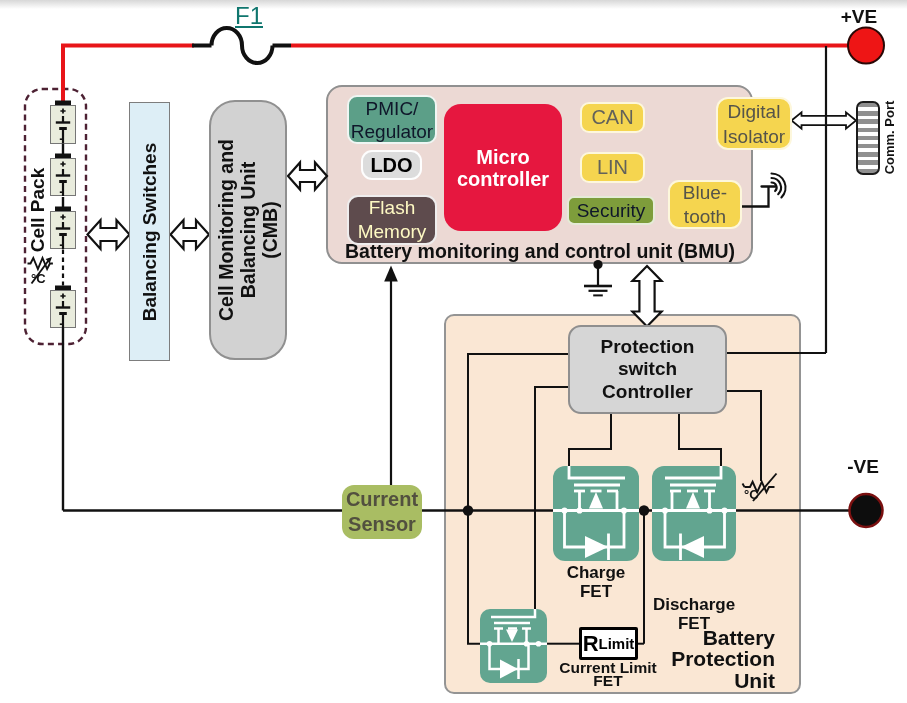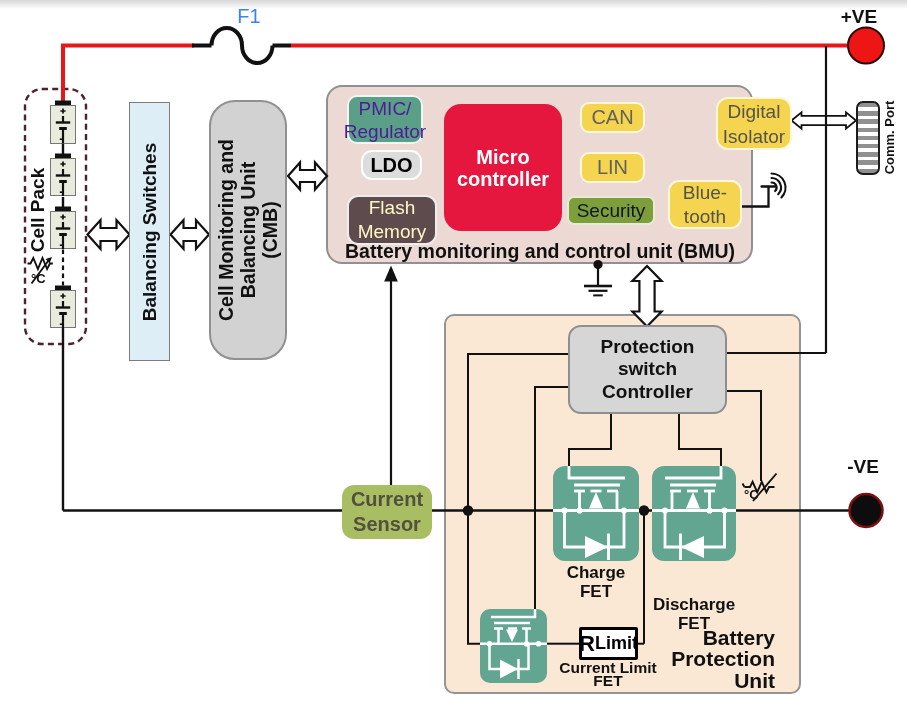--- a/index.html
+++ b/index.html
@@ -21,22 +21,22 @@
   #cell-1{top:105px;height:39px;} #cell-2{top:158px;height:38px;}
   #cell-3{top:211px;height:38px;} #cell-4{top:290px;height:38px;}
   #bs-box{left:129px;top:102px;width:41px;height:259px;background:#ddeef6;border:1.5px solid #7d7d7d;}
   #bs-label{left:25px;top:220.5px;width:249px;height:22px;font-size:19px;font-weight:bold;color:#111;}
   #cmb-box{left:209px;top:100px;width:78px;height:260px;background:#d2d2d2;border:2px solid #909090;border-radius:26px;}
   #cmb-label{left:122px;top:196px;width:252px;height:68px;font-size:19.5px;font-weight:bold;color:#111;line-height:22px;}
 
   
   #bmu-box{left:326px;top:85px;width:427px;height:179px;background:#ecd9d4;border:2px solid #909090;border-radius:16px;}
   #bmu-label{left:330px;top:241px;width:420px;height:21px;font-size:19.5px;font-weight:bold;color:#111;}
-  #pmic-box{left:347px;top:95px;width:76px;height:49px;background:#5c9f88;border:2px solid rgba(255,255,255,.9);border-radius:10px;
-            color:#4c1d95;font-size:19px;line-height:23px;}
+  #pmic-box{left:347px;top:95px;width:90px;height:49px;background:#5c9f88;border:2px solid rgba(255,255,255,.9);border-radius:10px;
+            color:#0f172a;font-size:19px;line-height:23px;}
   #ldo-box{left:361px;top:150px;width:61px;height:30px;background:#dcdcdc;border:2.5px solid rgba(255,255,255,.95);border-radius:11px;
            color:#000;font-size:20px;font-weight:bold;}
   #flash-box{left:347px;top:195px;width:90px;height:50px;background:#5e4b4d;border:2px solid rgba(255,255,255,.9);border-radius:11px;
              color:#fef9c3;font-size:19px;line-height:24px;}
   #micro-box{left:444px;top:104px;width:118px;height:127px;background:#e6173f;border-radius:17px;
              color:#fff;font-size:20px;font-weight:bold;line-height:22px;}
   #can-box{left:580px;top:102px;width:65px;height:31px;background:#f5d54f;border:2px solid rgba(255,255,255,.8);border-radius:9px;
            color:#63625a;font-size:20px;}
   #lin-box{left:580px;top:152px;width:65px;height:31px;background:#f5d54f;border:2px solid rgba(255,255,255,.8);border-radius:9px;
            color:#63625a;font-size:20px;}
@@ -46,44 +46,44 @@
           color:#55544a;font-size:19px;line-height:24px;}
   #digiso-box{left:716px;top:97px;width:76px;height:53px;background:#f5d54f;border:2px solid rgba(255,255,255,.8);border-radius:12px;
               color:#55544a;font-size:19px;line-height:25px;}
 
   
   #commport-box{left:856px;top:101px;width:24px;height:74px;border:2.5px solid #1c1c1c;border-radius:7px;
     background:repeating-linear-gradient(to bottom,#909090 0px,#909090 4.4px,#ffffff 4.4px,#ffffff 8.2px);}
   #commport-label{left:848.5px;top:130px;width:80px;height:15px;font-size:13px;font-weight:bold;color:#111;}
 
   
-  #f1-label{left:231px;top:6px;width:36px;height:20px;font-size:20px;color:#3b82f6;}
+  #f1-label{left:231px;top:6px;width:36px;height:20px;font-size:24px;color:#0f766e;text-decoration:underline;}
   #pve-label{left:836px;top:7px;width:46px;height:20px;font-size:19px;font-weight:bold;color:#111;}
   #nve-label{left:840px;top:457px;width:46px;height:19px;font-size:19px;font-weight:bold;color:#111;}
 
   
   #bpu-box{left:444px;top:314px;width:357px;height:380px;background:#fae7d4;border:2px solid #949494;border-radius:10px;}
   #psc-box{left:568px;top:325px;width:159px;height:89px;background:#d6d6d6;border:2px solid #8f8f8f;border-radius:13px;
            color:#111;font-size:19px;font-weight:bold;line-height:22.5px;}
   .fet{background:#62a590;border-radius:12px;}
   #chg-fet{left:553px;top:466px;width:86px;height:95px;}
   #dis-fet{left:652px;top:466px;width:84px;height:95px;}
   #cl-fet{left:480px;top:609px;width:67px;height:74px;border-radius:10px;}
   #chg-label{left:551px;top:562px;width:90px;height:39px;font-size:17px;font-weight:bold;color:#111;line-height:19px;}
   #dis-label{left:648px;top:562px;width:92px;height:39px;font-size:17px;font-weight:bold;color:#111;line-height:19px;margin-top:32px;}
   #cl-label{left:557px;top:660px;width:102px;height:28px;font-size:15.5px;font-weight:bold;color:#111;line-height:13.5px;}
   #bpu-label{left:683px;top:626px;width:92px;height:66px;font-size:21px;font-weight:bold;color:#111;line-height:21.5px;
              align-items:flex-end;}
   #rlimit-box{left:579px;top:627px;width:59px;height:33px;background:#fff;border:3.5px solid #000;border-radius:2px;
               display:flex;align-items:center;justify-content:center;color:#000;}
   #rlimit-box .rmain{font-size:22px;font-weight:bold;line-height:22px;}
-  #rlimit-box .rsub{font-size:18px;font-weight:bold;}
-
-  
-  #cs-box{left:342px;top:485px;width:90px;height:54px;background:#a9bd63;border-radius:12px;
+  #rlimit-box .rsub{font-size:15px;font-weight:bold;}
+
+  
+  #cs-box{left:342px;top:485px;width:80px;height:54px;background:#a9bd63;border-radius:12px;
           color:#52503f;font-size:20px;font-weight:bold;line-height:25px;}
 
   
   .degc{position:absolute;font-size:13px;font-weight:bold;color:#111;}
   #degc-cell{left:31px;top:271px;}
   #degc-bpu{left:744px;top:487px;}
 </style>
 </head>
 <body>
 

